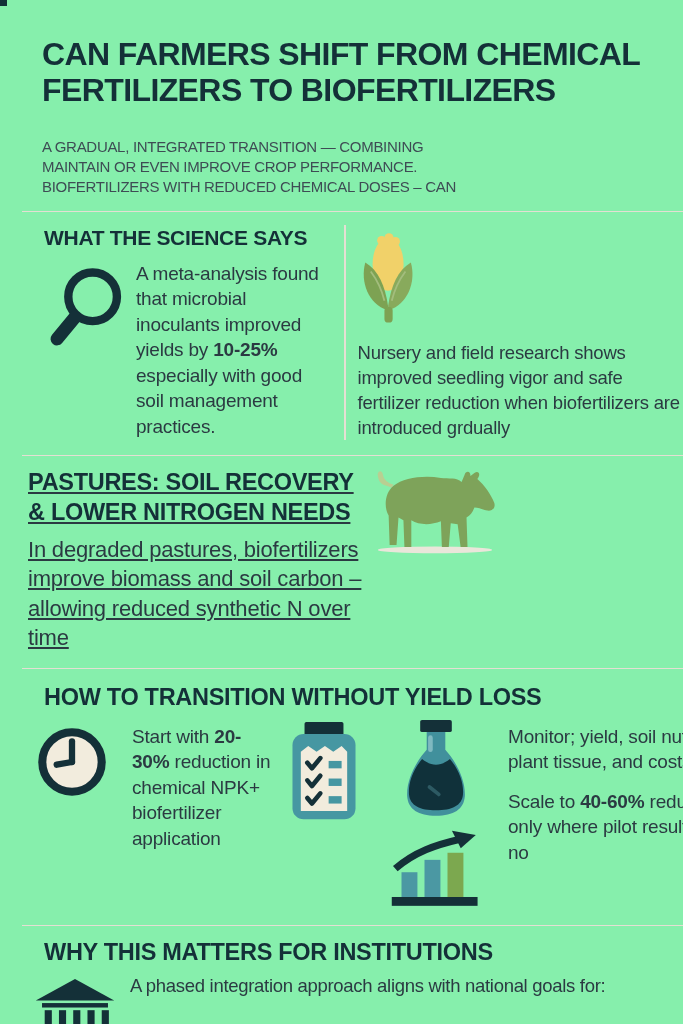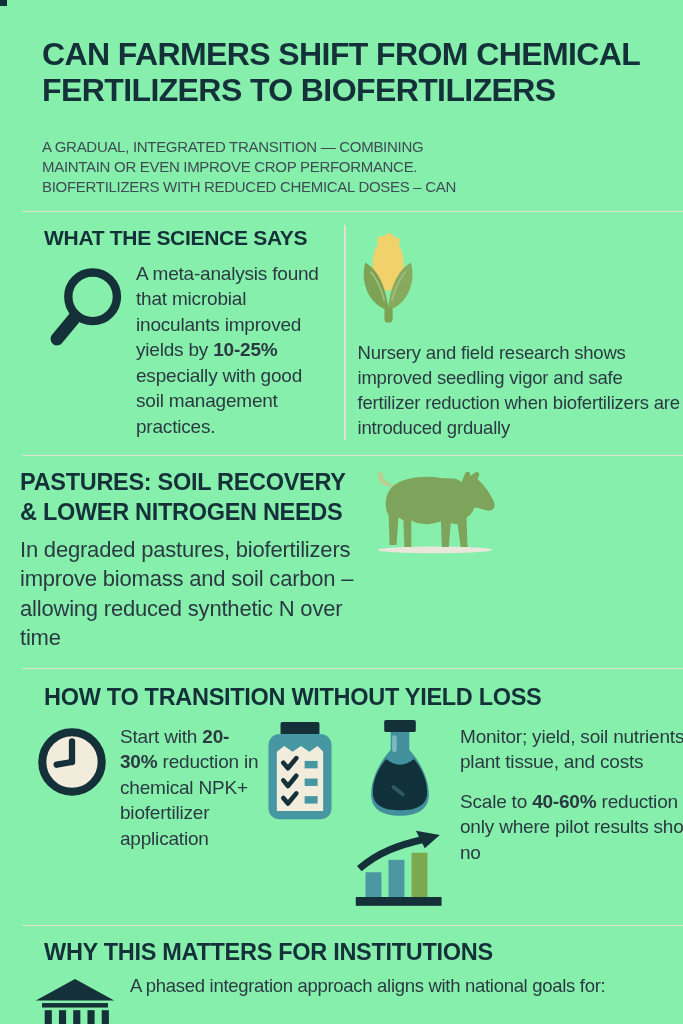--- a/index.html
+++ b/index.html
@@ -27,29 +27,29 @@
   .sci-icon{width:92px;flex:none;margin-top:2px;}
   .body-text{font-size:19px;line-height:1.34;color:#2b3a42;margin:0;letter-spacing:-0.2px;}
   .sci-body{width:202px;}
   .vrule{width:1.5px;background:#e4dfd3;flex:none;margin-left:12px;}
   .sec1-right{flex:1;padding-left:12px;}
   .palm-head-row{display:flex;}
   .palm-icon{width:64px;flex:none;margin-top:4px;}
   .palm-heading{width:242px;margin-left:4px;}
   .palm-body{width:326px;margin-top:12px;font-size:18.5px;}
   
-  .sec2{position:relative;padding:12px 0 0 20px;}
+  .sec2{position:relative;padding:12px 0 0 28px;text-decoration:underline;}
   .h-big{color:#143038;font-weight:800;font-size:23.5px;line-height:1.24;letter-spacing:-0.3px;margin:0;}
   .pastures-heading{width:348px;}
   .pastures-body{width:358px;margin-top:8px;font-size:22px;}
   .cow-wrap{position:absolute;left:364px;top:6px;width:138px;}
   
   .sec3{padding:14px 0 0 36px;}
   .trans-heading{margin-left:8px;}
-  .trans-row{display:flex;margin-top:8px;}
+  .trans-row{display:flex;margin-top:8px;gap:12px;}
   .col-clock{width:84px;flex:none;padding-top:6px;}
   .clock-icon{width:72px;}
   .col-step1{width:142px;flex:none;padding-top:4px;}
   .col-jar{width:88px;flex:none;padding-top:2px;}
   .jar-icon{width:76px;}
   .col-icons2{width:100px;flex:none;display:flex;flex-direction:column;align-items:center;}
   .flask-icon{width:80px;}
   .chart-icon{width:92px;margin-top:8px;}
   .col-trans-text{flex:1;padding-left:10px;padding-top:4px;}
   .monitor-body{width:236px;}

